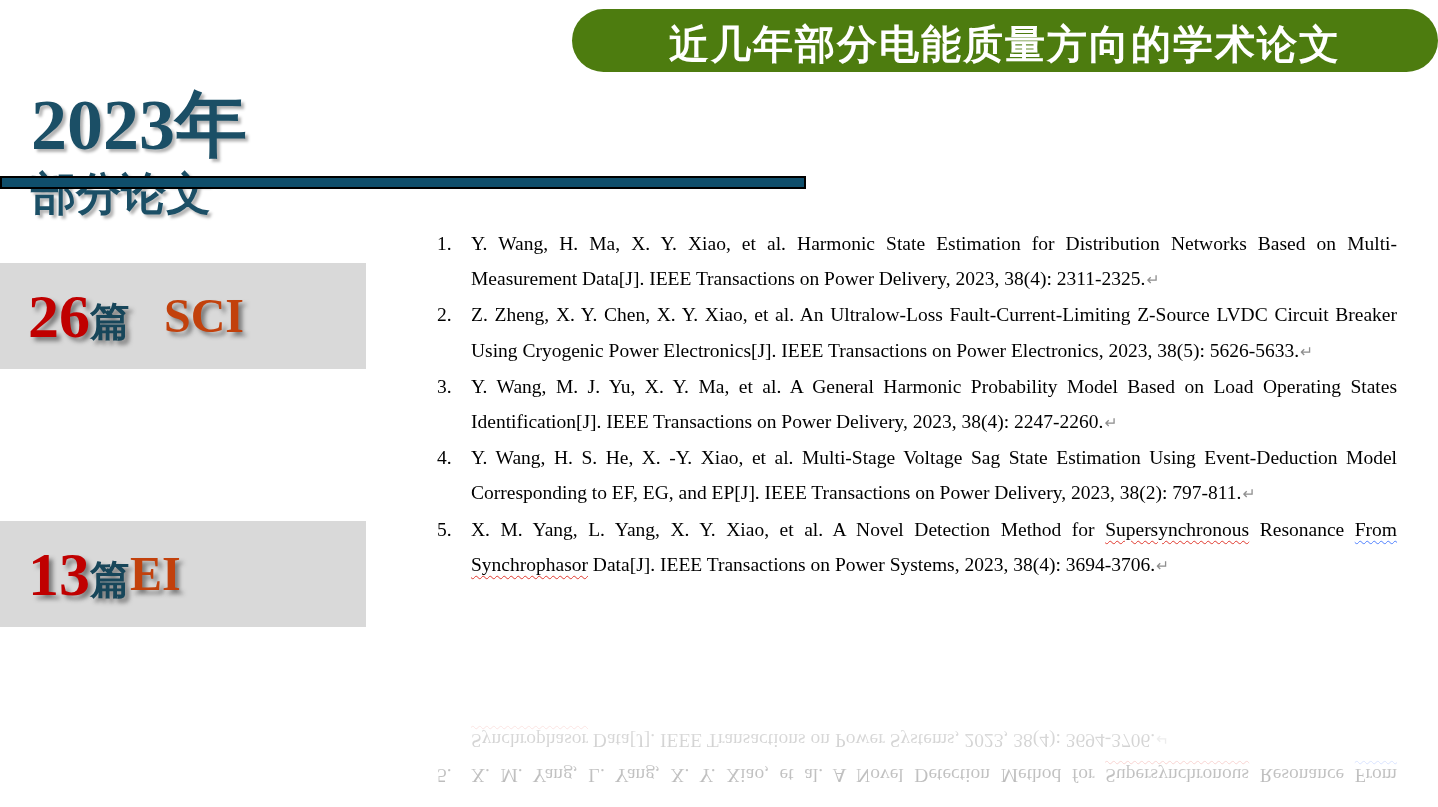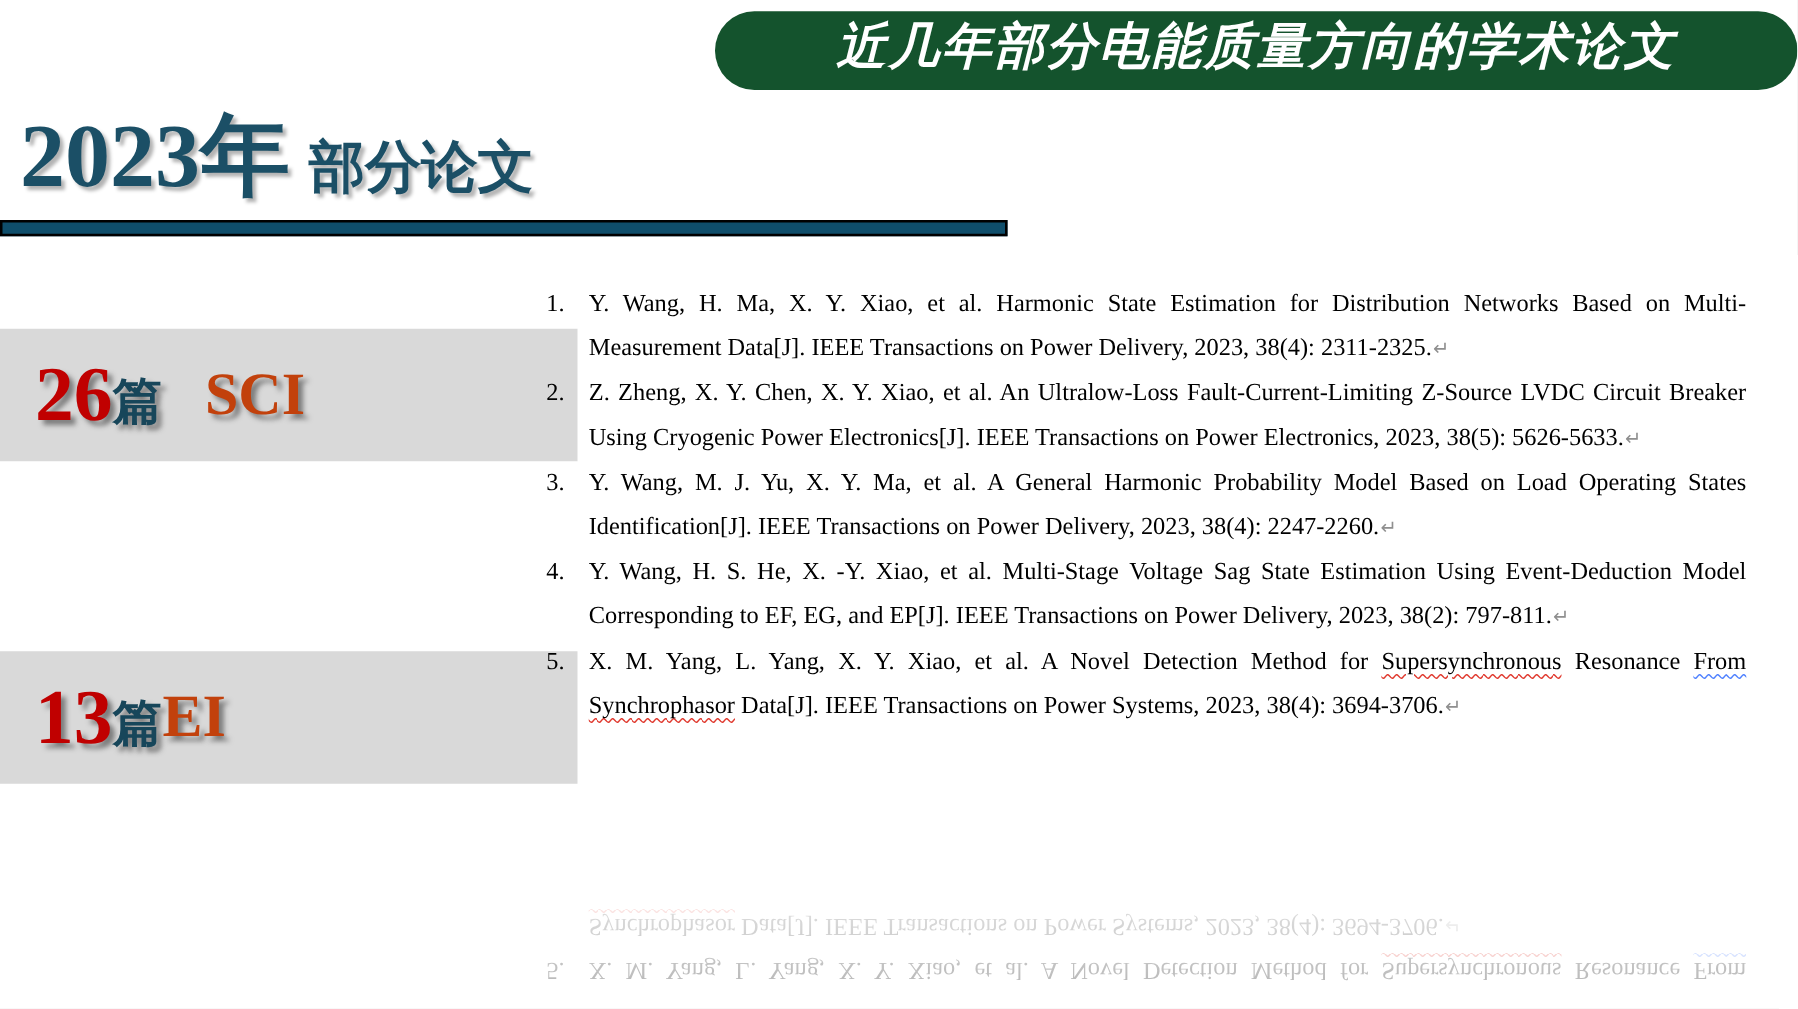--- a/index.html
+++ b/index.html
@@ -5,43 +5,43 @@
   * { margin:0; padding:0; box-sizing:border-box; }
   html,body { background:#eee; }
   .slide {
     position:relative; width:1438px; height:807px; background:#ffffff;
     overflow:hidden; font-family:"Liberation Serif", serif;
   }
 
   
   .banner {
     position:absolute; left:572px; top:9px; width:866px; height:63px;
-    background:#14532d; border-radius:34px;
-    display:flex; align-items:flex-start; justify-content:center;font-style:italic;
+    background:#4d7c0f; border-radius:34px;
+    display:flex; align-items:flex-end; justify-content:center;
   }
   .banner-title {
     color:#ffffff; font-family:"Liberation Sans", sans-serif;
     font-weight:bold; font-size:40px; letter-spacing:2px; white-space:nowrap;
   }
 
   
   .heading {
     position:absolute; left:16px; top:88px; display:flex; align-items:baseline;
-    color:#1b4f66; text-shadow:3px 3px 3px rgba(0,0,0,0.30); white-space:nowrap;
+    color:#1b4f66; text-shadow:3px 3px 3px rgba(0,0,0,0.30); white-space:nowrap;flex-direction:column;
   }
   .heading-year { font-size:72px; font-weight:bold; font-family:"Liberation Serif", serif; line-height:1.05; }
   .heading-suffix { font-size:45px; font-weight:bold; font-family:"Liberation Sans", sans-serif; margin-left:15px; }
   .heading-bar {
     position:absolute; left:0; top:176px; width:806px; height:13px;
     background:#0f4e6b; border:2px solid #000000;
   }
 
   
   .stat-box {
-    position:absolute; left:0; width:462px; height:106px; background:#d9d9d9;
+    position:absolute; left:0; width:366px; height:106px; background:#d9d9d9;
     display:flex; align-items:center; padding-left:28px; white-space:nowrap;
   }
   .stat-box.sci { top:263px; }
   .stat-box.ei  { top:521px; }
   .stat-count {
     color:#c00000; font-weight:bold; font-size:62px; font-family:"Liberation Serif", serif;
     text-shadow:4px 4px 4px rgba(50,50,50,0.55); line-height:1;
   }
   .stat-unit {
     color:#17465a; font-weight:bold; font-size:40px; font-family:"Liberation Sans", sans-serif;

